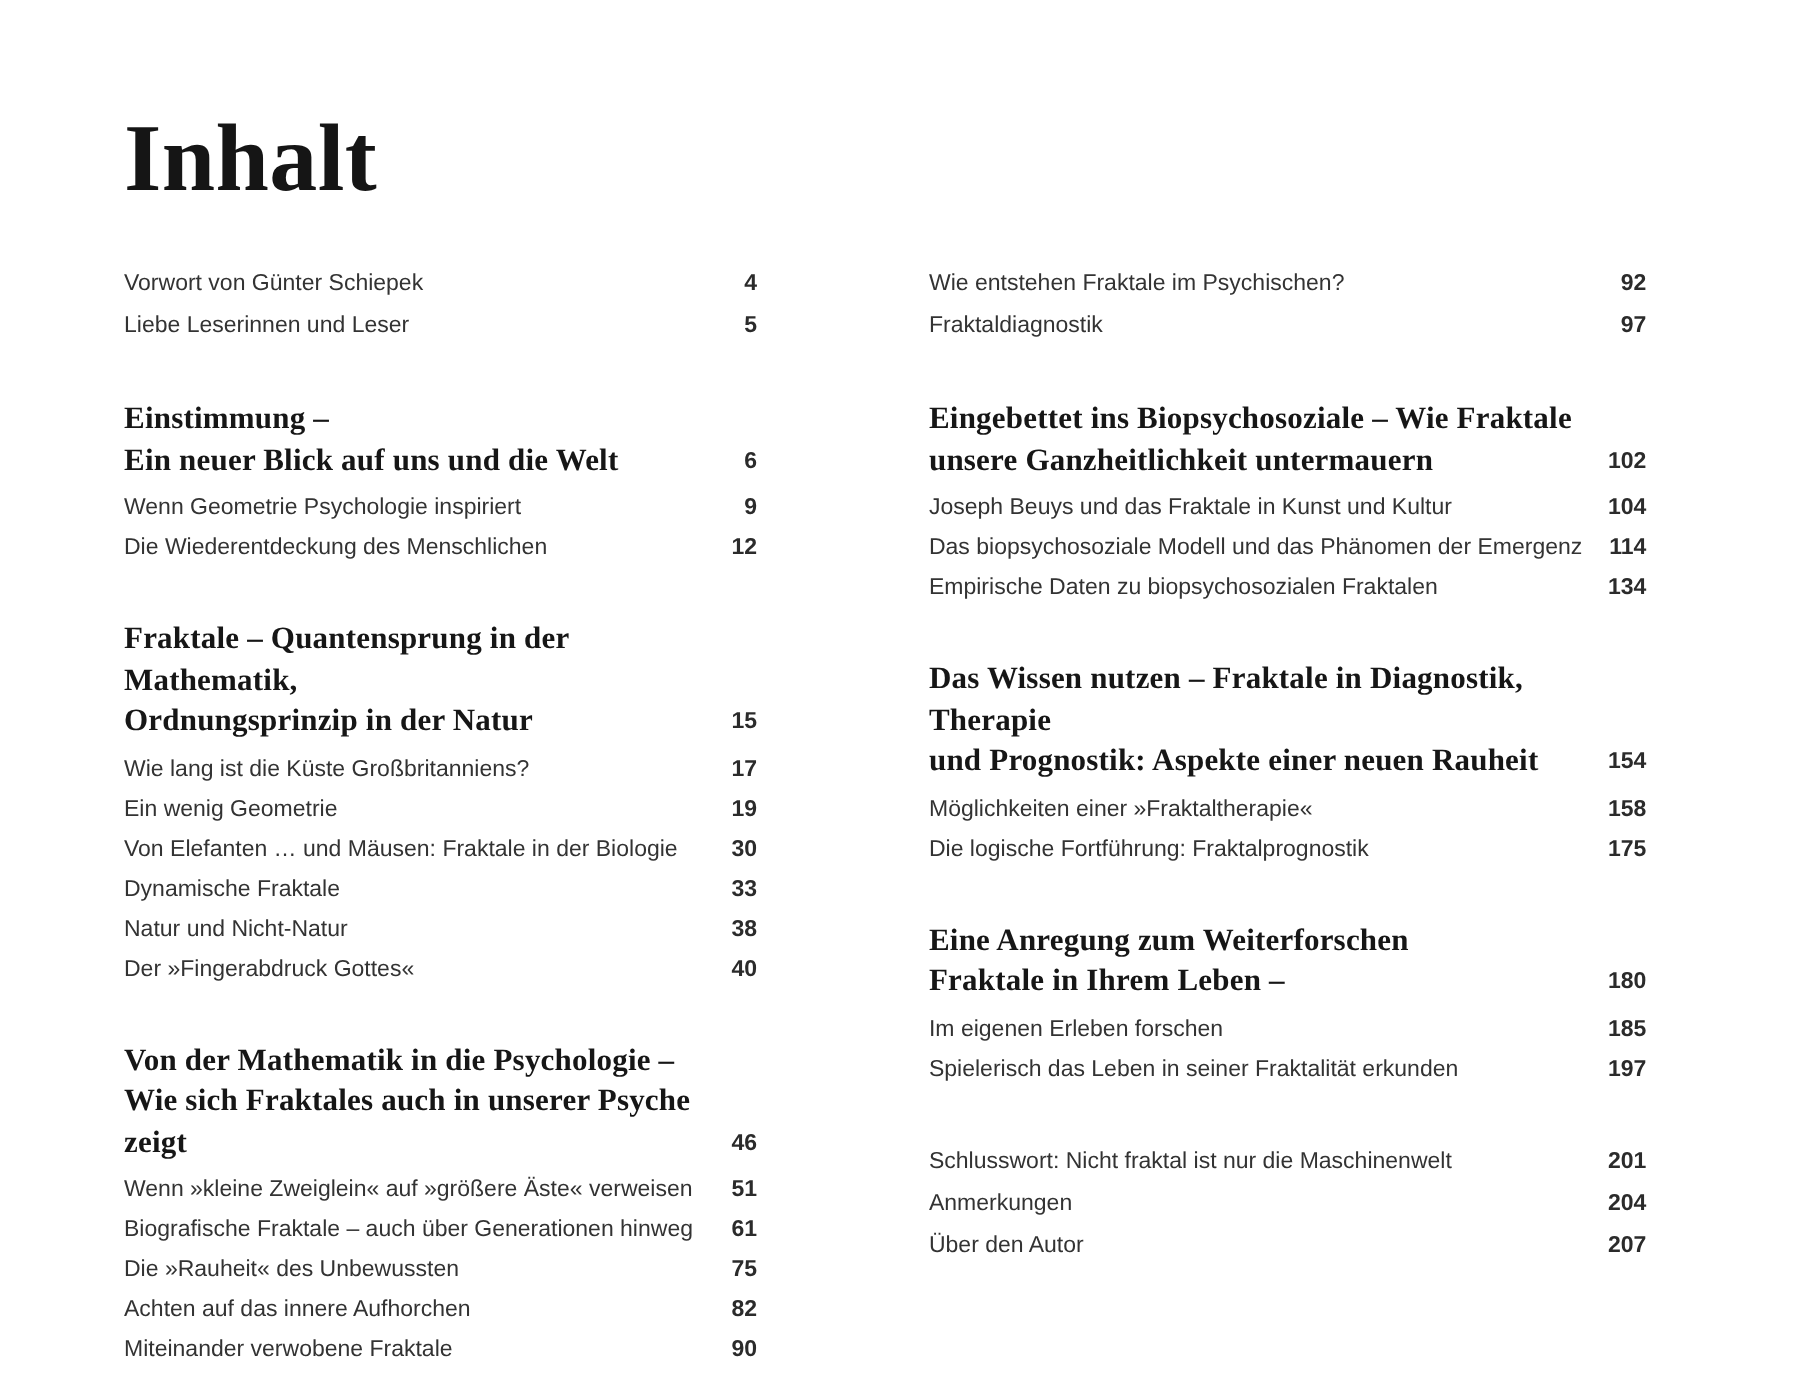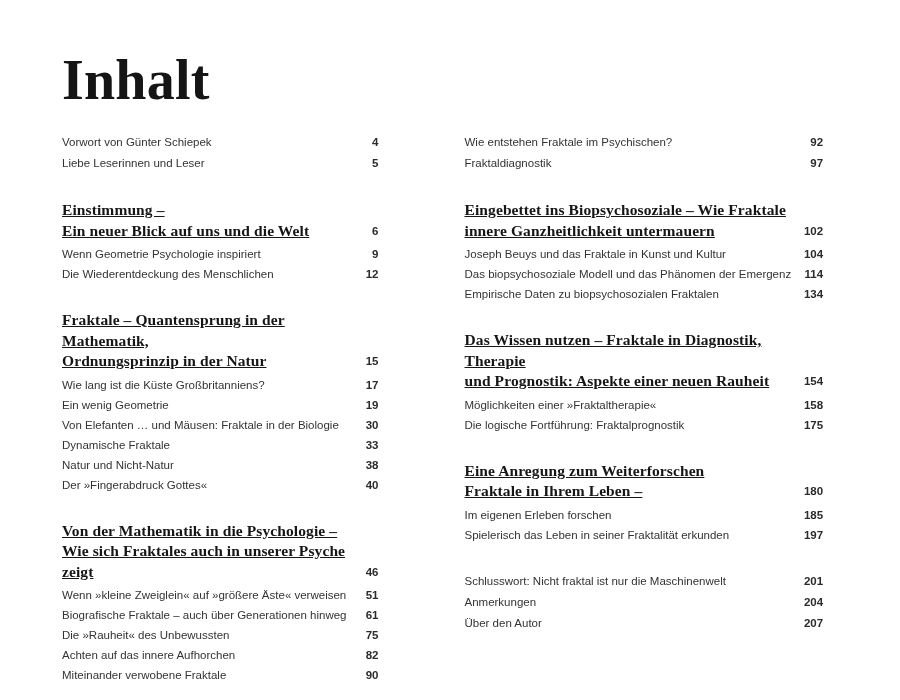--- a/index.html
+++ b/index.html
@@ -19,21 +19,21 @@
     width: 900px;
     height: 700px;
     box-sizing: border-box;
   }
   .page-title {
     position: absolute;
     left: 62px;
     top: 52px;
     font-family: "Liberation Serif", serif;
     font-weight: bold;
-    font-size: 56px;
+    font-size: 48px;
     line-height: 56px;
     letter-spacing: 0.2px;
     color: #151515;
   }
   .columns {
     position: absolute;
     left: 0;
     top: 132px;
     width: 820px;
     display: flex;
@@ -66,21 +66,20 @@
     font-weight: bold;
     font-size: 15.5px;
     line-height: 20.5px;
     color: #161616;
     margin-bottom: 3px;
   }
   .section-heading .heading-text {
     flex: 1 1 auto;
     padding-right: 10px;
     letter-spacing: 0.1px;
-    text-decoration: underline;
   }
   .section-heading .heading-page {
     flex: 0 0 auto;
     font-family: "Liberation Sans", sans-serif;
     font-weight: bold;
     font-size: 11.5px;
     line-height: 20.5px;
     color: #2b2b2b;
     text-align: right;
     min-width: 22px;
@@ -219,21 +218,21 @@
           </div>
           <div class="entry top-entry">
             <span class="entry-text">Fraktaldiagnostik</span>
             <span class="entry-page">97</span>
           </div>
         </div>
         <div class="block">
           <div class="section-heading">
             <span class="heading-text">
               <div>Eingebettet ins Biopsychosoziale – Wie Fraktale</div>
-              <div>innere Ganzheitlichkeit untermauern</div>
+              <div>unsere Ganzheitlichkeit untermauern</div>
             </span>
             <span class="heading-page">102</span>
           </div>
           <div class="entry">
             <span class="entry-text">Joseph Beuys und das Fraktale in Kunst und Kultur</span>
             <span class="entry-page">104</span>
           </div>
           <div class="entry">
             <span class="entry-text">Das biopsychosoziale Modell und das Phänomen der Emergenz</span>
             <span class="entry-page">114</span>

